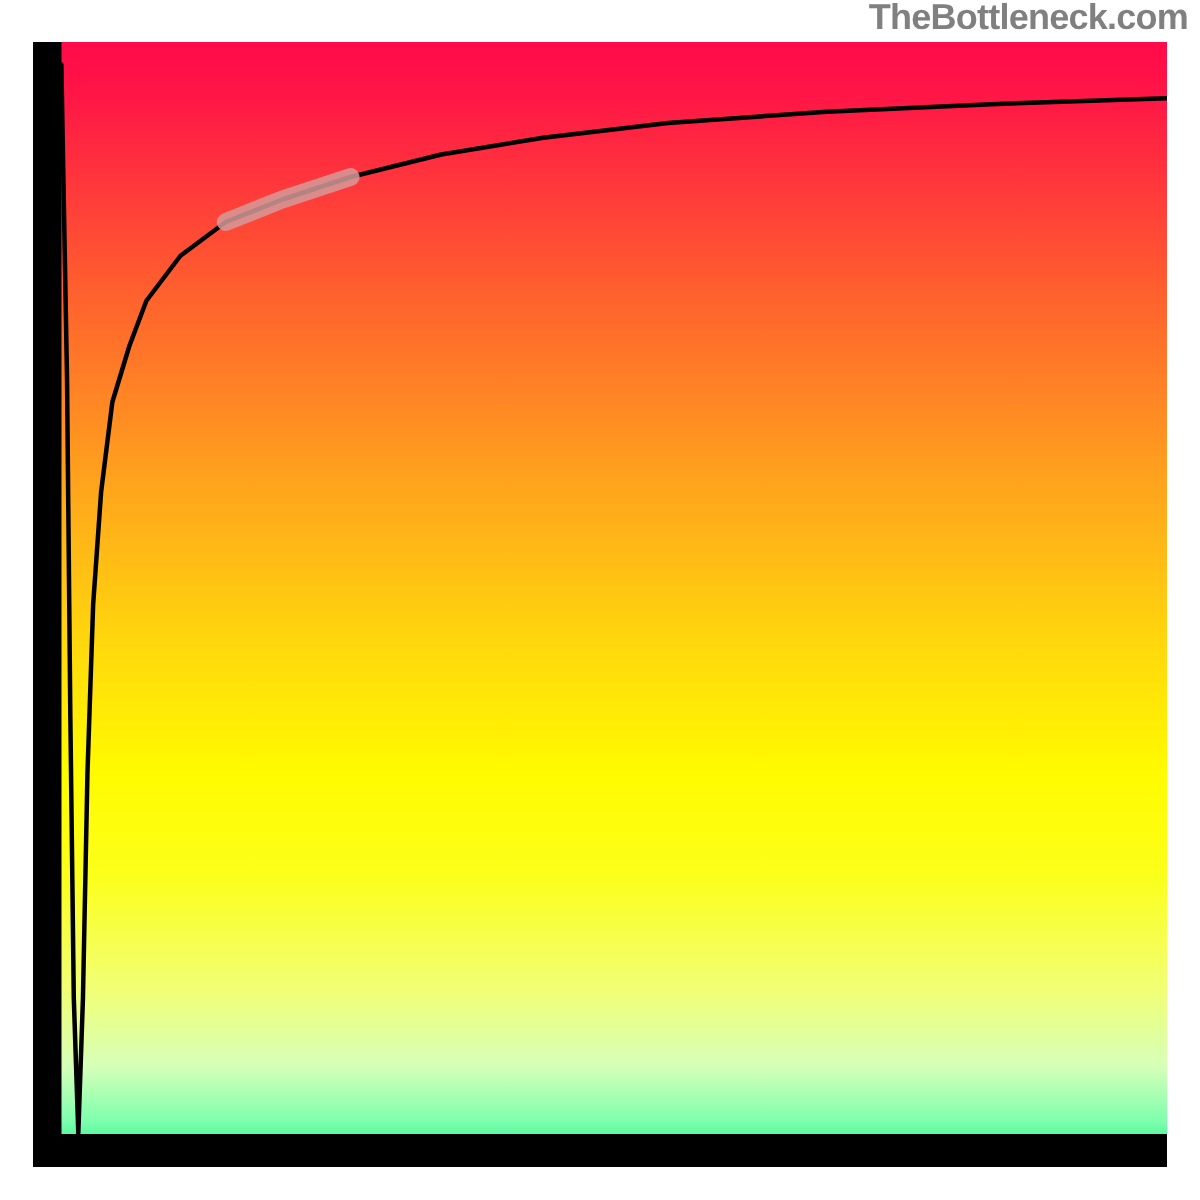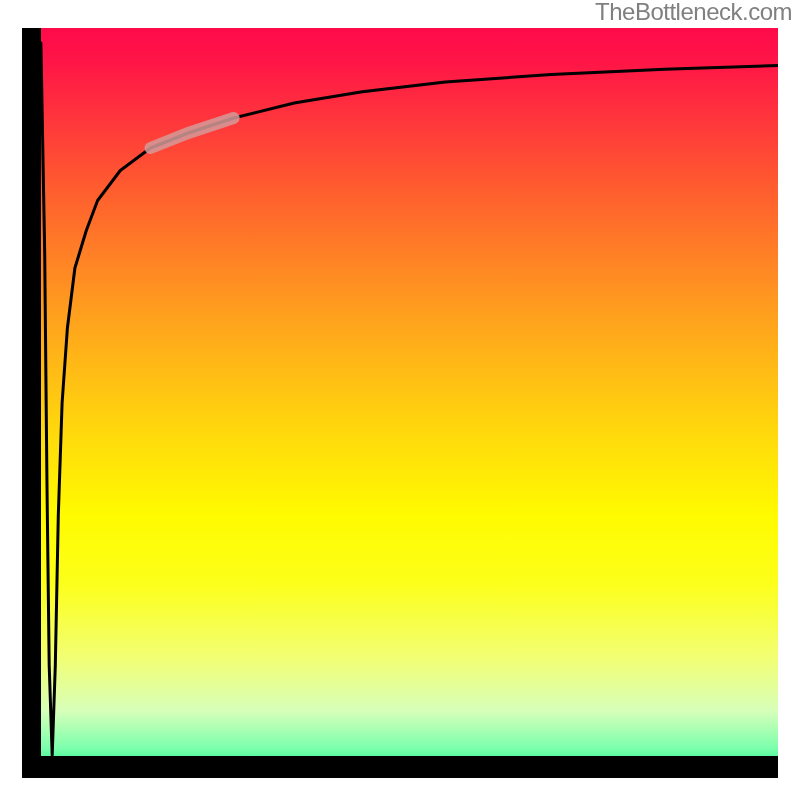--- a/index.html
+++ b/index.html
@@ -14,21 +14,21 @@
   .figure {
     position: relative;
     width: 800px;
     height: 800px;
   }
   .watermark {
     position: absolute;
     top: 0;
     right: 8px;
     font-size: 24px;
-    font-weight: normal;
+    font-weight: bold;
     color: #808080;
     line-height: 1;
     letter-spacing: -0.5px;
   }
   .plot-area {
     position: absolute;
     left: 22px;
     width: 756px;
     top: 28px;
     height: 750px;

